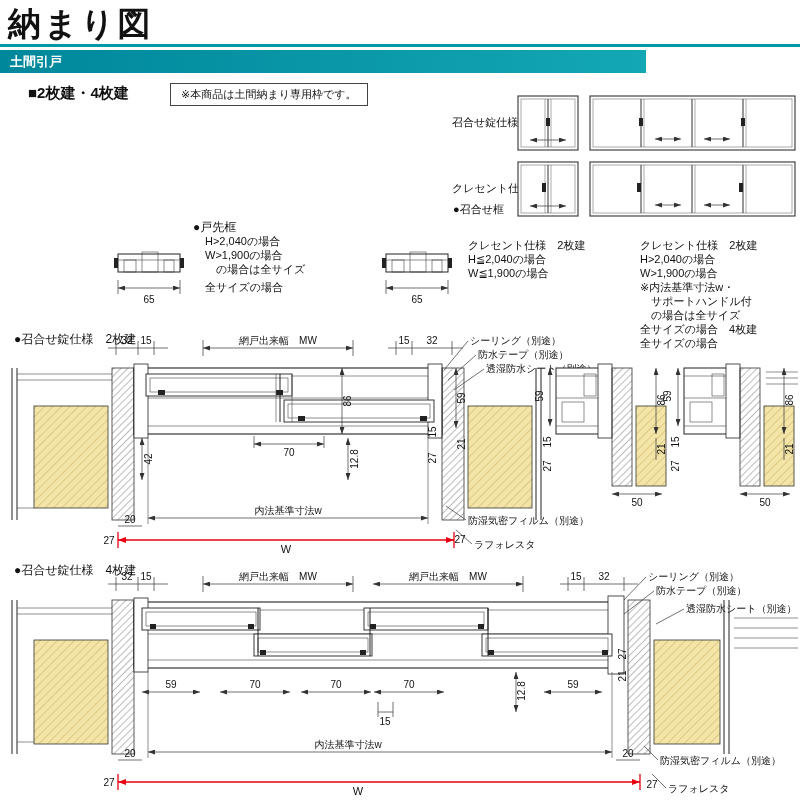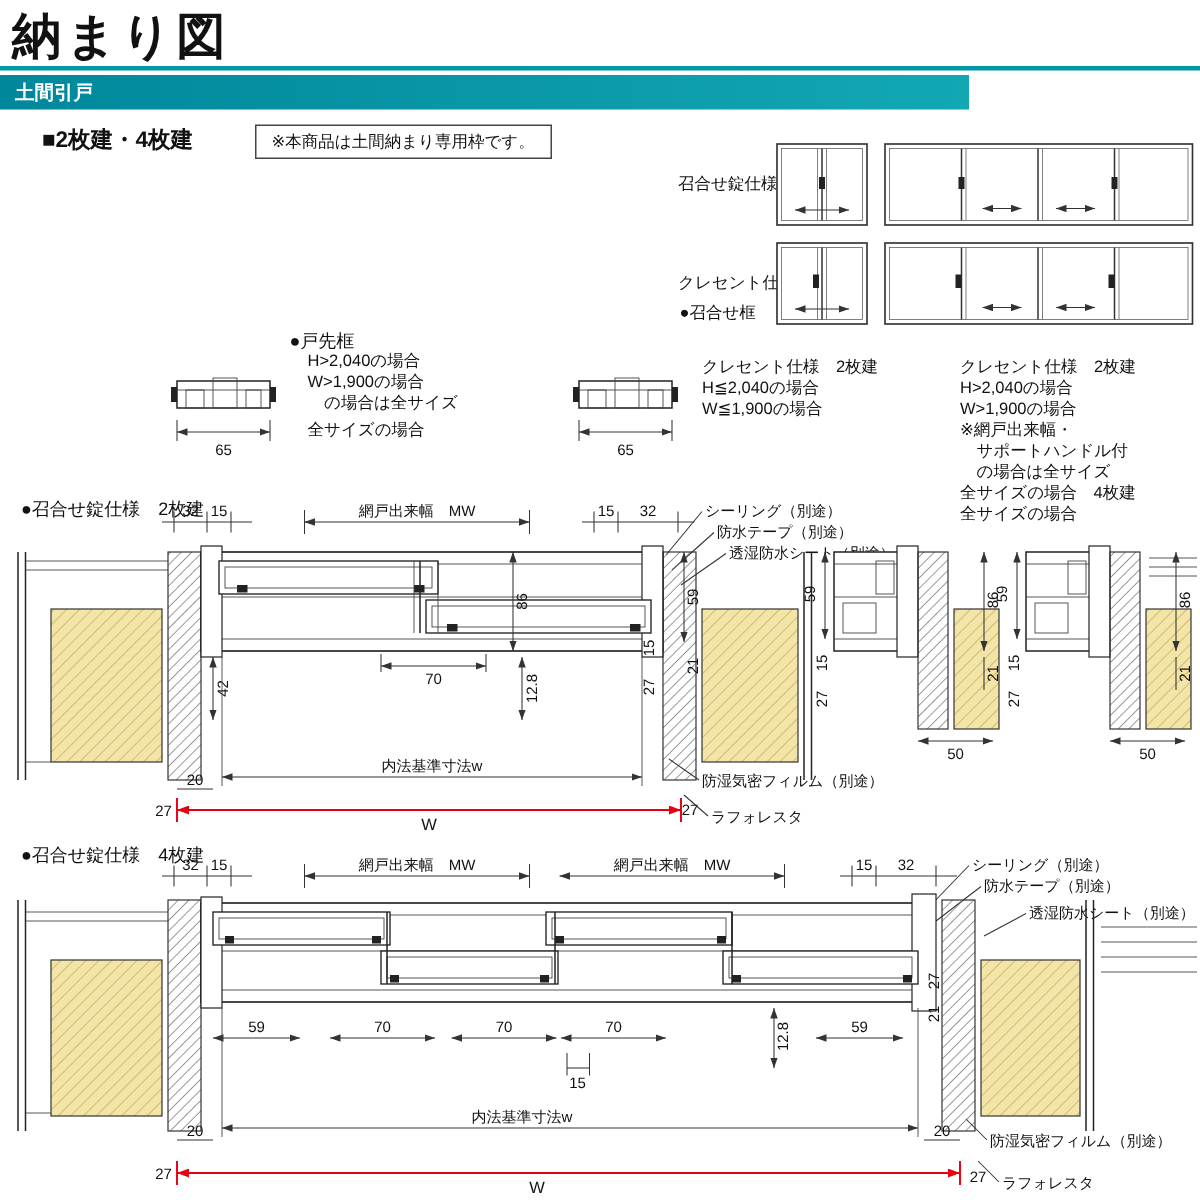--- a/index.html
+++ b/index.html
@@ -127,21 +127,21 @@
   <div class="abs tcol cap" style="left:453px;top:202px">●召合せ框</div>
   <div class="abs tcol" style="left:468px;top:238px">
     <div>クレセント仕様　2枚建</div>
     <div>H≦2,040の場合</div>
     <div>W≦1,900の場合</div>
   </div>
   <div class="abs tcol" style="left:640px;top:238px">
     <div>クレセント仕様　2枚建</div>
     <div>H&gt;2,040の場合</div>
     <div>W&gt;1,900の場合</div>
-    <div>※網戸出来幅・</div>
+    <div>※内法基準寸法w・</div>
     <div>　サポートハンドル付</div>
     <div>　の場合は全サイズ</div>
   </div>
   <div class="abs tcol" style="left:640px;top:322px">
     <div>全サイズの場合　4枚建</div>
     <div>全サイズの場合</div>
   </div>
 
   <svg class="abs" style="left:110px;top:246px" width="84" height="60">
     <g>

